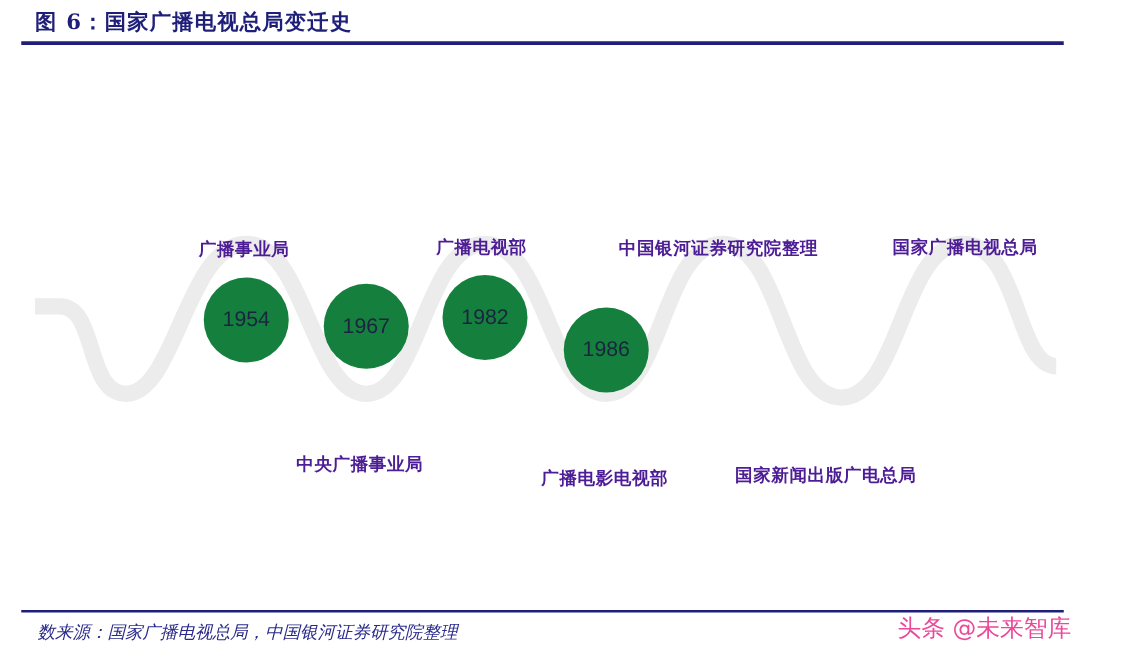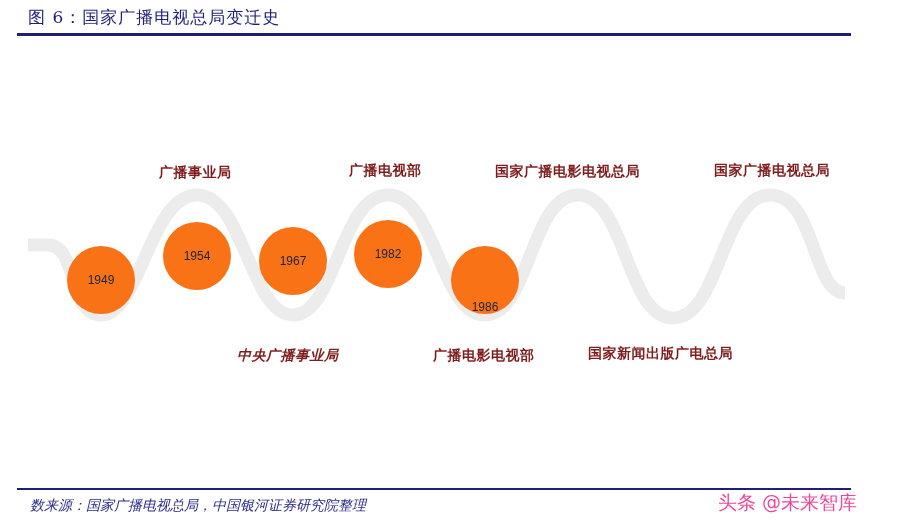--- a/index.html
+++ b/index.html
@@ -1,23 +1,23 @@
 <!DOCTYPE html>
 <html><head>
 <meta charset="utf-8">
 <style>
   html, body { margin: 0; padding: 0; background: #ffffff; }
   body { width: 901px; height: 529px; position: relative; overflow: hidden; font-family: "DejaVu Sans", "Liberation Sans", sans-serif; }
-  .fig-title { position: absolute; left: 28px; top: 6px; font-family: "DejaVu Serif", "Liberation Serif", serif; font-weight: normal; font-size: 17px; color: #1f1f7a; letter-spacing: 1px; white-space: nowrap; }
+  .fig-title { position: absolute; left: 28px; top: 6px; font-family: "DejaVu Serif", "Liberation Serif", serif; font-weight: bold; font-size: 17px; color: #1f1f7a; letter-spacing: 1px; white-space: nowrap; }
   .rule { position: absolute; left: 17px; width: 834px; height: 3px; background: #1f1f7a; }
   .rule.top { top: 33px; }
   .rule.bottom { top: 488px; height: 2px; }
   .diagram { position: absolute; left: 0; top: 0; width: 901px; height: 529px; }
-  .label { position: absolute; font-size: 14px; font-weight: bold; color: #7f1d1d; white-space: nowrap; letter-spacing: 0.5px; }
-  .node { position: absolute; width: 68px; height: 68px; border-radius: 50%; background: #f97316; color: #1a2440; font-family: "Liberation Sans", sans-serif; font-size: 12px; display: flex; align-items: center; justify-content: center; }
+  .label { position: absolute; font-size: 14px; font-weight: bold; color: #4c1d95; white-space: nowrap; letter-spacing: 0.5px; margin-top: 27px; }
+  .node { position: absolute; width: 68px; height: 68px; border-radius: 50%; background: #15803d; color: #1a2440; font-family: "Liberation Sans", sans-serif; font-size: 17px; display: flex; align-items: center; justify-content: center; }
   .source { position: absolute; left: 30px; top: 497px; font-family: "DejaVu Serif", "Liberation Serif", serif; font-style: italic; font-size: 14px; color: #2a2a8a; white-space: nowrap; text-align: right; }
   .watermark { position: absolute; left: 718px; top: 490px; font-size: 19px; color: #ec4899; white-space: nowrap; }
 </style>
 </head>
 <body>
 
 <div class="fig-title">图 6：国家广播电视总局变迁史</div>
 <div class="rule top"></div>
 
 <div class="diagram">
@@ -27,40 +27,37 @@
              C140,315 150,195 197,195
              C244,195 250,315 293,315
              C336,315 340,195 388,195
              C436,195 440,315 485,315
              C530,315 530,195 578,195
              C626,195 626,318 673,318
              C720,318 722,195 770,195
              C816,195 812,293 845,293" fill="none" stroke="#ececec" stroke-width="13" stroke-linecap="butt"></path>
   </svg>
 
-  <div class="node" style="left:67px;top:246px;">
-      <span>1949</span>
-    </div>
   <div class="node" style="left:163px;top:222px;">
       <span>1954</span>
     </div>
   <div class="node" style="left:259px;top:227px;text-align:center;">
       <span>1967</span>
     </div>
   <div class="node" style="left:354px;top:220px;">
       <span>1982</span>
     </div>
-  <div class="node" style="left:451px;top:246px;align-items:flex-end;">
+  <div class="node" style="left:451px;top:246px;">
       <span>1986</span>
     </div>
 
   <div class="label" style="left:159px;top:164px;">广播事业局</div>
-  <div class="label" style="left:237px;top:347px;font-style:italic;">中央广播事业局</div>
+  <div class="label" style="left:237px;top:336px;">中央广播事业局</div>
   <div class="label" style="left:349px;top:162px;">广播电视部</div>
   <div class="label" style="left:433px;top:347px;">广播电影电视部</div>
-  <div class="label" style="left:495px;top:163px;">国家广播电影电视总局</div>
+  <div class="label" style="left:495px;top:163px;">中国银河证券研究院整理</div>
   <div class="label" style="left:588px;top:345px;">国家新闻出版广电总局</div>
   <div class="label" style="left:714px;top:162px;">国家广播电视总局</div>
 </div>
 
 <div class="rule bottom"></div>
 <div class="source">数来源：国家广播电视总局，中国银河证券研究院整理</div>
 <div class="watermark">头条 @未来智库</div>
 
 </body></html>

